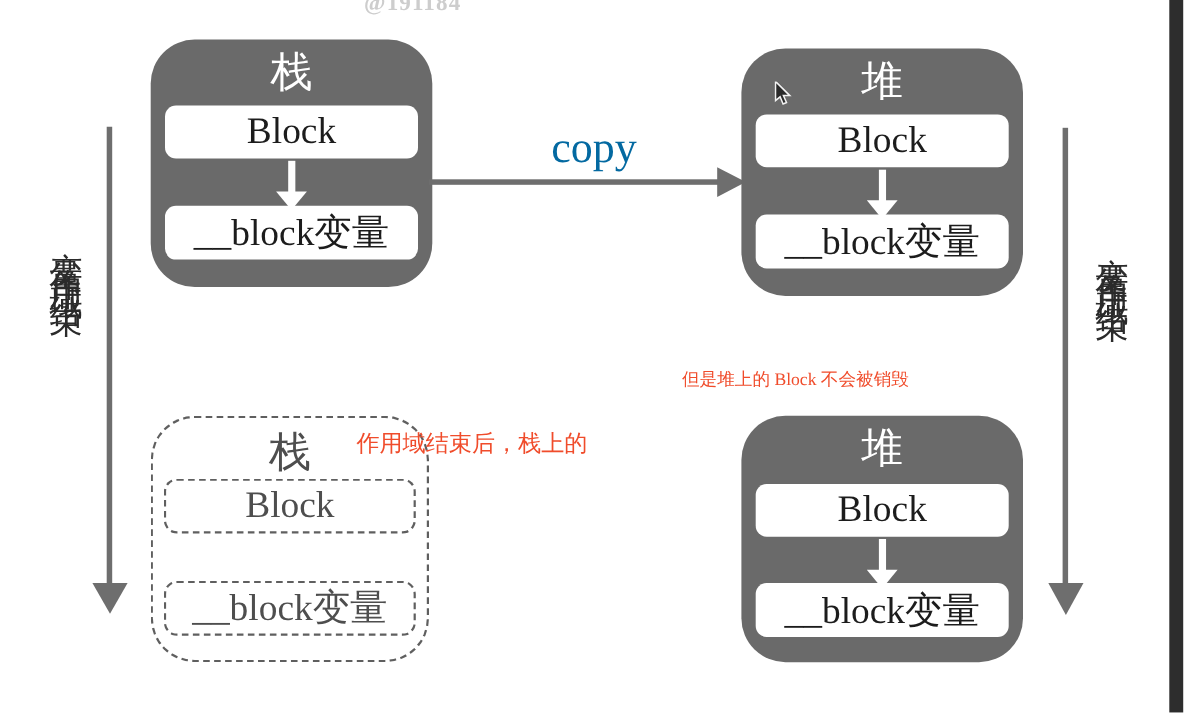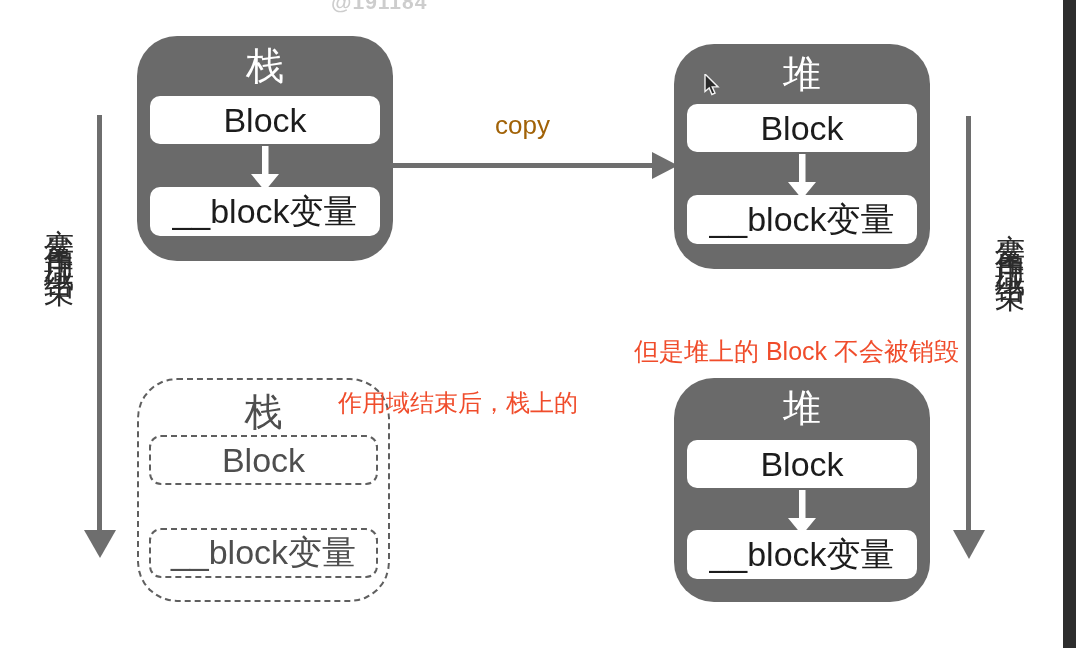--- a/index.html
+++ b/index.html
@@ -1,18 +1,18 @@
 <!DOCTYPE html>
 <html><head>
 <meta charset="utf-8">
 <style>
   html,body{margin:0;padding:0;background:#fff;}
   .stage{
     position:relative;width:1076px;height:648px;overflow:hidden;background:#ffffff;
-    font-family:Liberation Sans, sans-serif;
+    font-family:Liberation Serif, serif;
   }
   .watermark{
     position:absolute;left:331px;top:-10px;font-size:21px;font-weight:700;
     color:#cdcdcd;letter-spacing:1px;
   }
   
   .membox{
     position:absolute;width:256px;height:225px;background:#6a6a6a;border-radius:40px;
   }
   .membox .title{
@@ -40,38 +40,38 @@
     position:absolute;left:10px;right:10px;height:50px;
     border:2px dashed #5f5f5f;border-radius:12px;box-sizing:border-box;
     display:flex;align-items:center;justify-content:center;
     font-size:34px;color:#4e4e4e;white-space:nowrap;
   }
   .dashbox .cell.c1{top:55px;}
   .dashbox .cell.c2{top:148px;}
   
   .copy-arrow{position:absolute;left:390px;top:150px;}
   .copy-label{
-    position:absolute;left:495px;top:110px;width:90px;
-    font-size:26px;color:#a16207;
+    position:absolute;left:495px;top:110px;width:90px;text-align:center;
+    font-size:40px;color:#0369a1;
   }
   
   .vlabel{
     position:absolute;writing-mode:vertical-rl;text-orientation:upright;
     font-size:30px;letter-spacing:8px;color:#2b2b2b;white-space:nowrap;
   }
   .vlabel.left{left:38px;top:205px;}
   .vlabel.right{left:989px;top:210px;}
   .scope-arrow{position:absolute;}
   .scope-arrow.left{left:83px;top:115px;}
   .scope-arrow.right{left:951px;top:116px;}
   
   .note{position:absolute;color:#f04c2b;white-space:nowrap;}
-  .note.stack-destroyed{left:338px;top:388px;font-size:24px;line-height:30px;}
+  .note.stack-destroyed{left:324px;top:388px;font-size:21px;line-height:30px;}
   .note.stack-destroyed span{display:block;}
-  .note.heap-kept{left:634px;top:335px;font-size:25px;}
+  .note.heap-kept{left:620px;top:335px;font-size:16px;}
   
   .edge-bar{position:absolute;right:0;top:0;width:13px;height:648px;background:#2d2d2d;}
   
   .cursor{position:absolute;left:704px;top:74px;}
 </style>
 </head>
 <body>
 
 <div class="stage">
 

